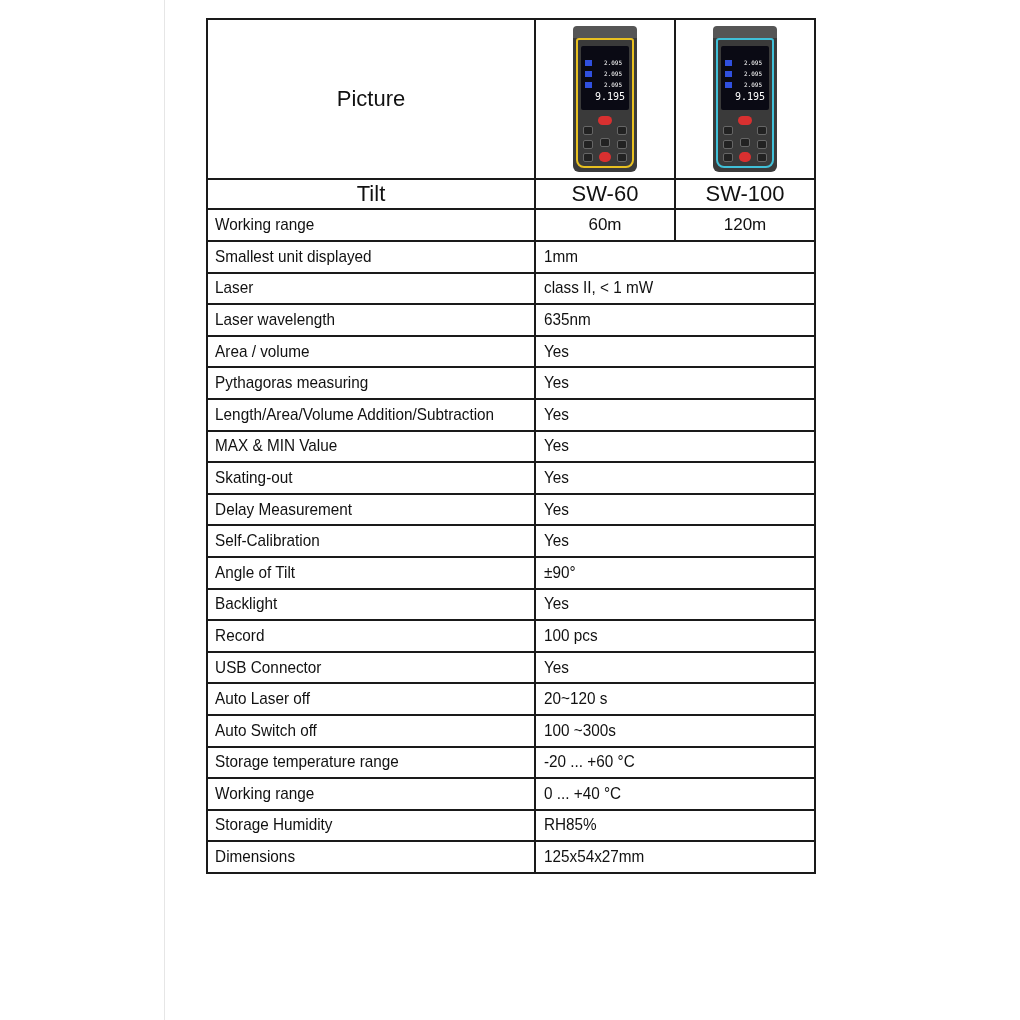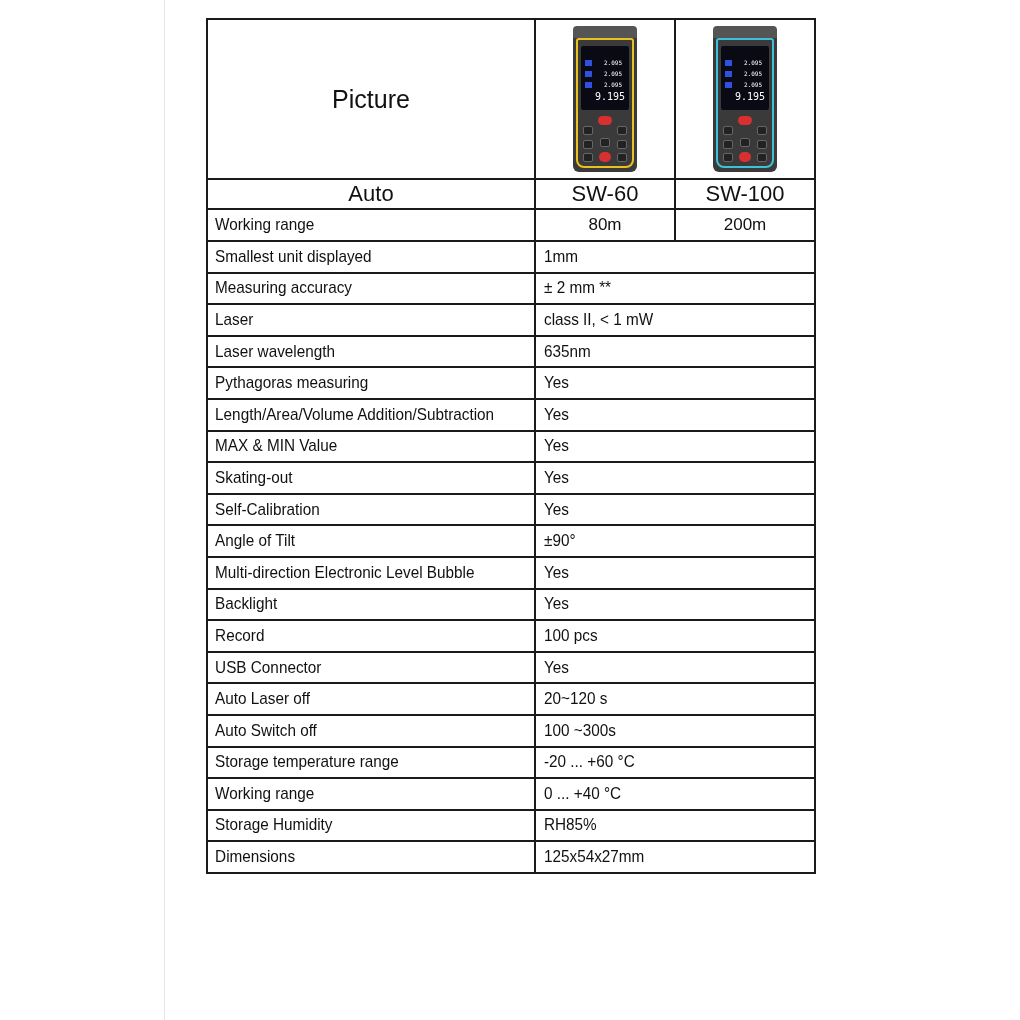--- a/index.html
+++ b/index.html
@@ -4,21 +4,21 @@
 <style>
   html, body { margin: 0; padding: 0; background: #ffffff; }
   body { width: 1020px; height: 1020px; position: relative; overflow: hidden; font-family: "Liberation Sans", sans-serif; color: #111; }
   .edge-line { position: absolute; left: 164px; top: 0; width: 1px; height: 1020px; background: #e6e6e6; }
   .spec-table { position: absolute; left: 206px; top: 18px; width: 608px; border-collapse: collapse; table-layout: fixed; }
   .spec-table td { border: 2px solid #1a1a1a; padding: 0; vertical-align: middle; }
   .col-label { width: 328px; }
   .col-a { width: 140px; }
   .col-b { width: 140px; }
   .picture-row td { height: 158px; }
-  .picture-label { text-align: center; font-size: 25px; padding-bottom: 10px; }
+  .picture-label { text-align: center; font-size: 22px; padding-bottom: 10px; }
   .model-row td { height: 28px; font-size: 22px; text-align: center; }
   .range-row td { height: 30px; font-size: 17px; }
   .range-row .val { text-align: center; }
   .spec-row td { height: 29.6px; font-size: 17px; }
   .label-cell { padding-left: 8px !important; transform: scaleX(0.9); transform-origin: left center; white-space: nowrap; }
   .value-cell { padding-left: 8px !important; white-space: nowrap; }
   .value-cell span { display: inline-block; transform: scaleX(0.9); transform-origin: left center; }
   .device-wrap { display: flex; justify-content: center; align-items: center; height: 100%; }
   .device { width: 64px; height: 146px; border-radius: 6px; background: #3a3a3a; position: relative; box-sizing: border-box; }
   .device .topcap { position: absolute; left: 0; right: 0; top: 0; height: 12px; background: #555; border-radius: 4px 4px 0 0; }
@@ -104,72 +104,72 @@
               <div class="btn" style="left:27px;top:112px"></div>
               <div class="btn" style="left:44px;top:114px"></div>
               <div class="btn" style="left:10px;top:127px"></div>
               <div class="btn-red" style="top:126px;width:12px;left:26px;height:10px"></div>
               <div class="btn" style="left:44px;top:127px"></div>
             </div>
         </div>
       </td>
     </tr>
     <tr class="model-row">
-      <td>Auto</td>
+      <td>Tilt</td>
       <td>SW-60</td>
       <td>SW-100</td>
     </tr>
     <tr class="range-row">
       <td class="label-cell">Working range</td>
-      <td class="val">80m</td>
-      <td class="val">200m</td>
+      <td class="val">60m</td>
+      <td class="val">120m</td>
     </tr>
   <tr class="spec-row">
         <td class="label-cell">Smallest unit displayed</td>
         <td class="value-cell" colspan="2"><span>1mm</span></td>
       </tr>
       <tr class="spec-row">
-        <td class="label-cell">Measuring accuracy</td>
-        <td class="value-cell" colspan="2"><span>± 2 mm **</span></td>
-      </tr>
-      <tr class="spec-row">
         <td class="label-cell">Laser</td>
         <td class="value-cell" colspan="2"><span>class II, &lt; 1 mW</span></td>
       </tr>
       <tr class="spec-row">
         <td class="label-cell">Laser wavelength</td>
         <td class="value-cell" colspan="2"><span>635nm</span></td>
       </tr>
       <tr class="spec-row">
+        <td class="label-cell">Area / volume</td>
+        <td class="value-cell" colspan="2"><span>Yes</span></td>
+      </tr>
+      <tr class="spec-row">
         <td class="label-cell">Pythagoras measuring</td>
         <td class="value-cell" colspan="2"><span>Yes</span></td>
       </tr>
       <tr class="spec-row">
         <td class="label-cell">Length/Area/Volume Addition/Subtraction</td>
         <td class="value-cell" colspan="2"><span>Yes</span></td>
       </tr>
       <tr class="spec-row">
         <td class="label-cell">MAX &amp; MIN Value</td>
         <td class="value-cell" colspan="2"><span>Yes</span></td>
       </tr>
       <tr class="spec-row">
         <td class="label-cell">Skating-out</td>
+        <td class="value-cell" colspan="2"><span>Yes</span></td>
+      </tr>
+      <tr class="spec-row">
+        <td class="label-cell">Delay Measurement</td>
         <td class="value-cell" colspan="2"><span>Yes</span></td>
       </tr>
       <tr class="spec-row">
         <td class="label-cell">Self-Calibration</td>
         <td class="value-cell" colspan="2"><span>Yes</span></td>
       </tr>
       <tr class="spec-row">
         <td class="label-cell">Angle of Tilt</td>
         <td class="value-cell" colspan="2"><span>±90°</span></td>
-      </tr>
-      <tr class="spec-row">
-        <td class="label-cell">Multi-direction Electronic Level Bubble</td>
-        <td class="value-cell" colspan="2"><span>Yes</span></td>
       </tr>
       <tr class="spec-row">
         <td class="label-cell">Backlight</td>
         <td class="value-cell" colspan="2"><span>Yes</span></td>
       </tr>
       <tr class="spec-row">
         <td class="label-cell">Record</td>
         <td class="value-cell" colspan="2"><span>100 pcs</span></td>
       </tr>
       <tr class="spec-row">

